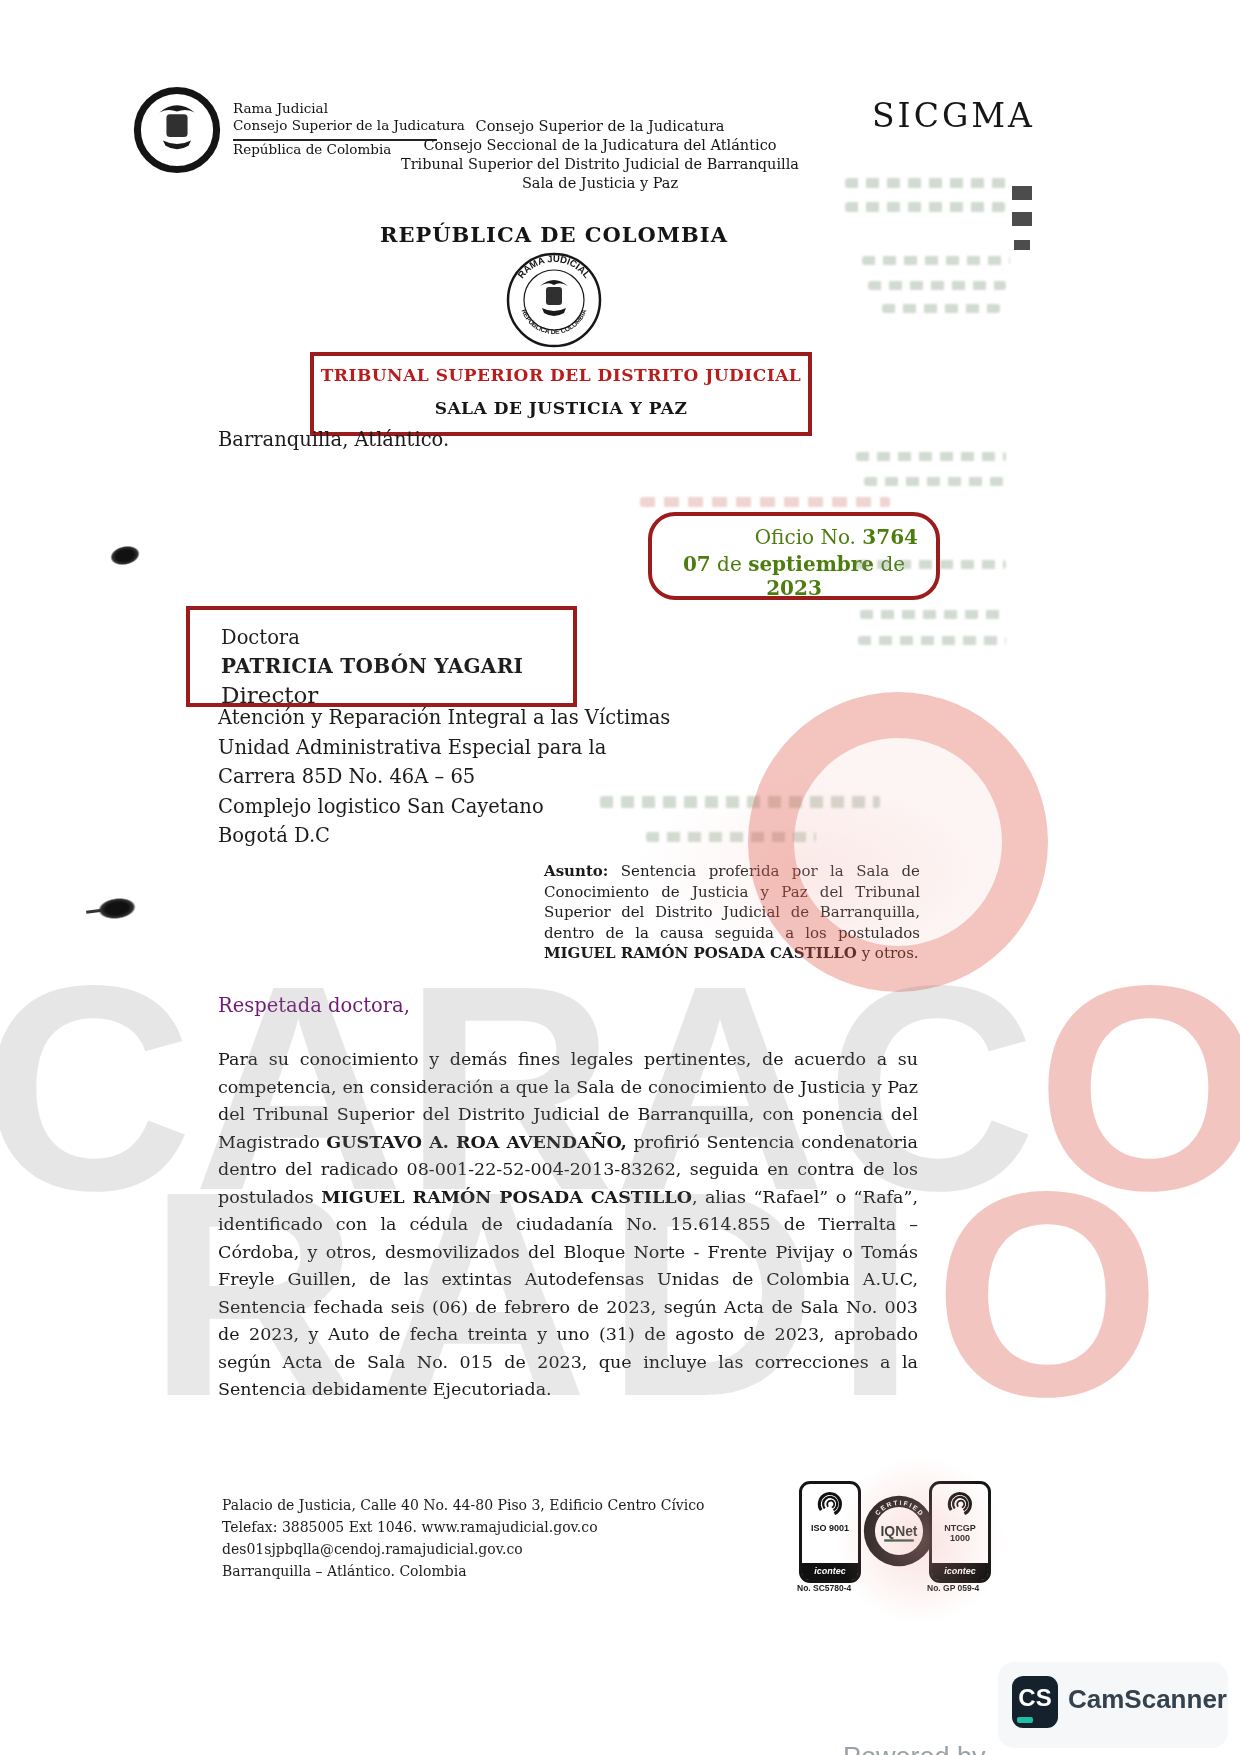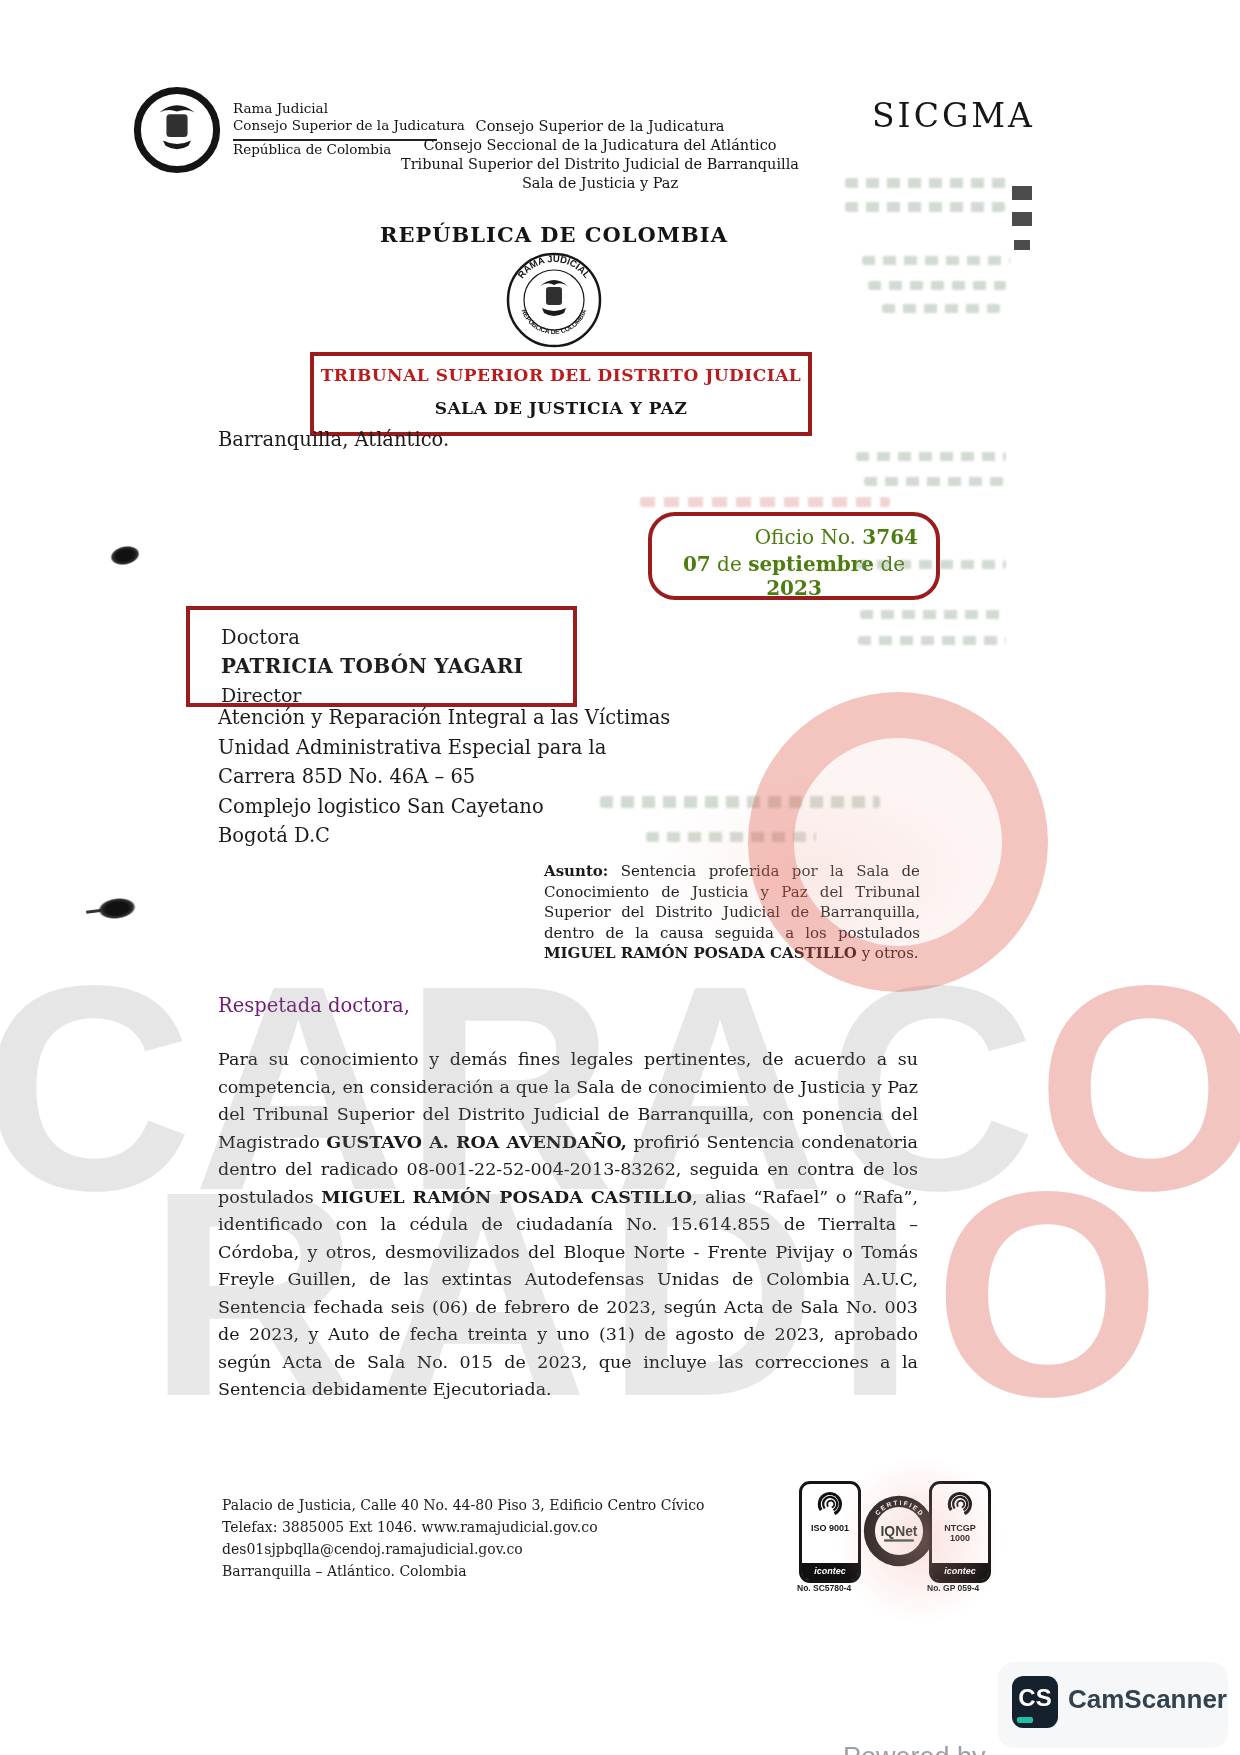--- a/index.html
+++ b/index.html
@@ -26,21 +26,21 @@
 
   .box-oficio{left:648px;top:512px;width:284px;height:80px;font-size:20px;color:#4d7c0f;border-radius:27px;}
   .box-oficio .l1{text-align:right;padding:9px 18px 0 0;}
   .box-oficio .l2{text-align:center;padding-top:3px;}
   .b{font-weight:bold;}
 
   
   .box-doctora{left:186px;top:606px;width:352px;height:86px;padding:7px 0 0 31px;}
   .box-doctora .r1{font-size:19.5px;line-height:29px;margin-top:6px;}
   .box-doctora .r2{font-size:20px;font-weight:bold;line-height:29px;letter-spacing:.3px;}
-  .box-doctora .r3{font-size:19px;line-height:29px;}
+  .box-doctora .r3{font-size:23px;line-height:29px;}
   .recipient{left:218px;top:703px;font-size:19.5px;line-height:29.5px;color:#1b1b1b;}
 
   
   .asunto{left:544px;top:861px;width:376px;font-size:15px;line-height:20.5px;text-align:justify;color:#1b1b1b;}
 
   
   .greeting{left:218px;top:994px;font-size:19.5px;color:#701a75;}
   .para{left:218px;top:1046px;width:700px;font-size:17.5px;line-height:27.5px;text-align:justify;color:#1a1a1a;}
 
   

